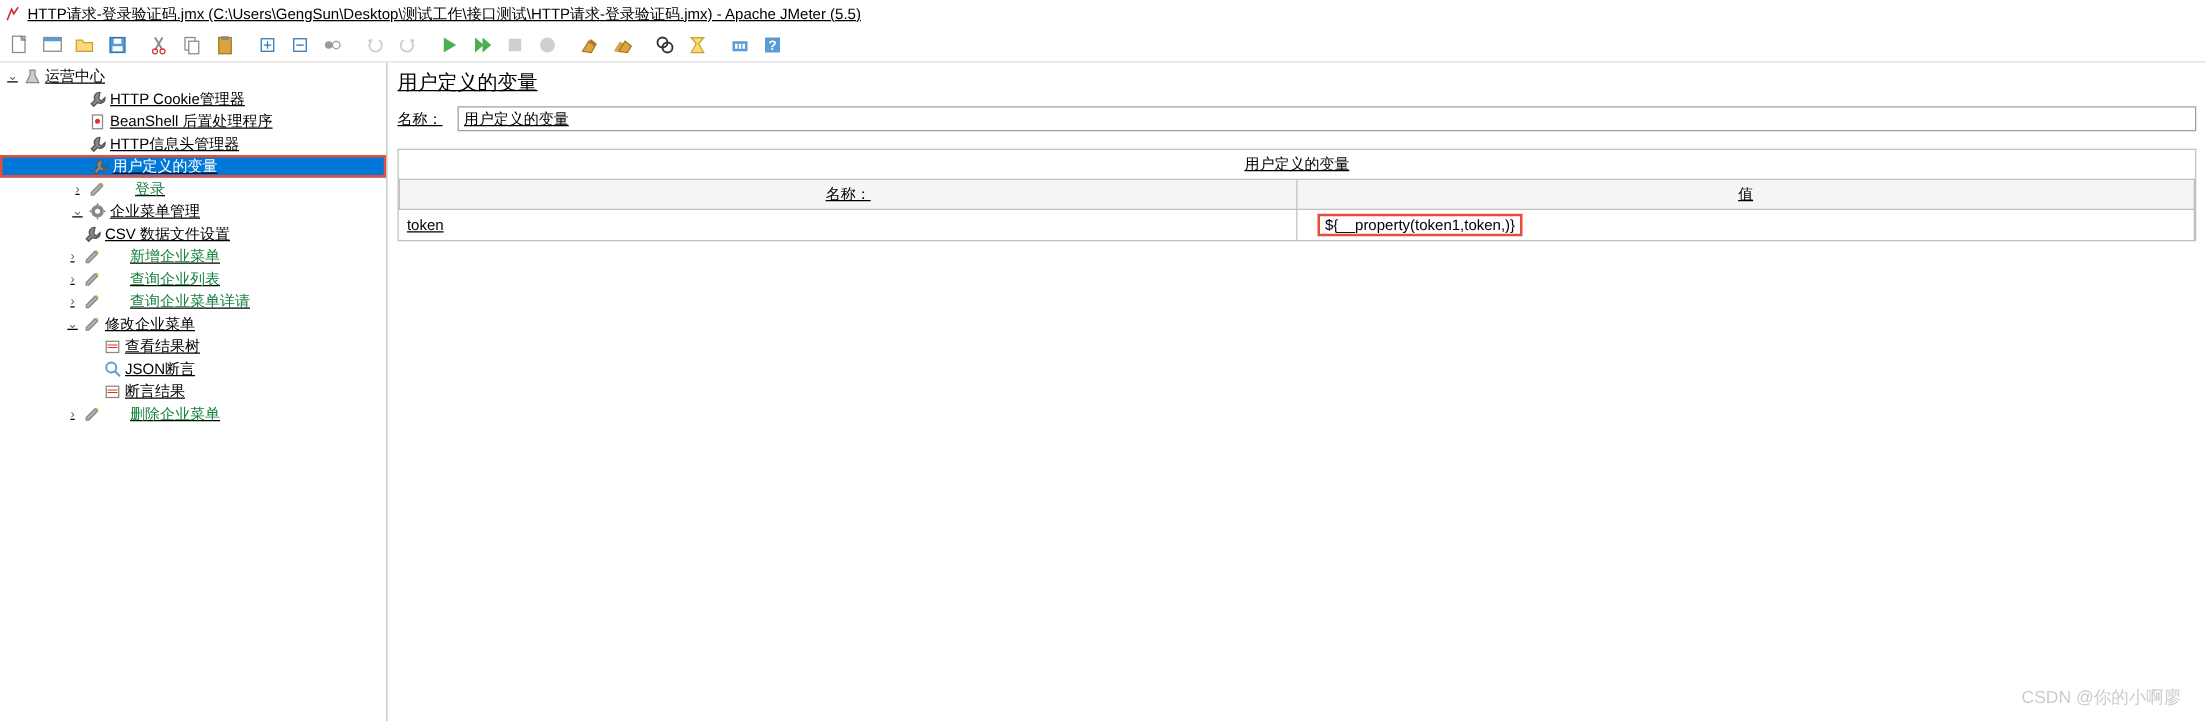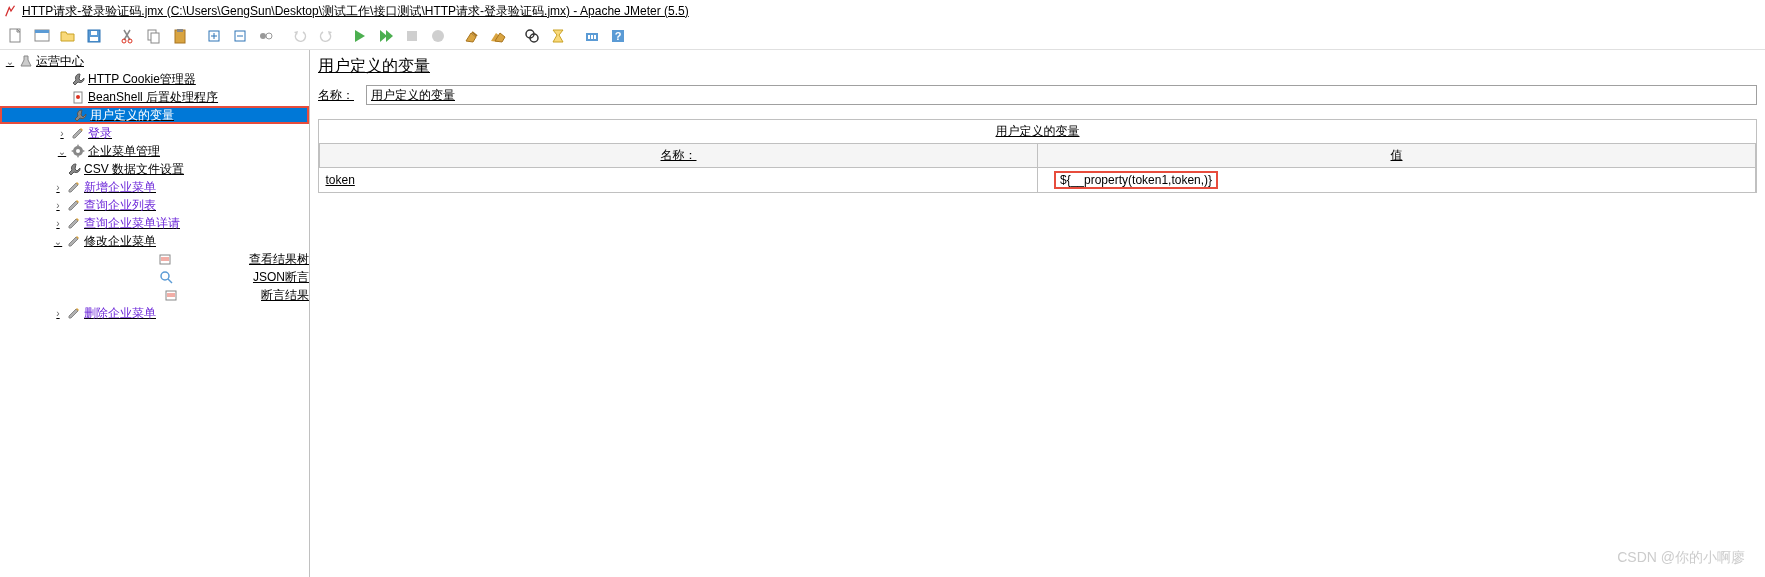--- a/index.html
+++ b/index.html
@@ -15,24 +15,24 @@
     .tool-btn.disabled { opacity: 0.4; }
     .tool-sep { width: 6px; }
     .main { flex: 1; display: flex; overflow: hidden; }
     .tree-panel { width: 310px; border-right: 1px solid #c0c0c0; overflow: auto; padding-top: 2px; }
     .tree-node { display: flex; align-items: center; height: 18px; padding-left: 4px; gap: 2px; white-space: nowrap; cursor: pointer; }
     .tree-node.selected { background: #0078d7; color: #fff; }
     .tree-node.highlighted { border: 2px solid #e74c3c; }
     .tree-caret { width: 12px; text-align: center; color: #666; font-size: 10px; }
     .tree-icon { width: 16px; height: 16px; display: flex; align-items: center; justify-content: center; }
     .tree-label { font-size: 12px; }
-    .tree-label.grey { color: #6d28d9; }
+    .tree-label.grey { color: #15803d; margin-left: 20px; }
     .indent-2 { padding-left: 56px; }
     .indent-3 { padding-left: 52px; }
-    .indent-4 { padding-left: 68px; justify-content: space-between; }
+    .indent-4 { padding-left: 68px; }
     .content-panel { flex: 1; display: flex; flex-direction: column; padding: 6px 8px; }
     .panel-title { font-size: 16px; font-weight: normal; margin-bottom: 8px; }
     .form-row { display: flex; align-items: center; margin-bottom: 6px; gap: 8px; }
     .form-label { width: 40px; text-align: left; }
     .form-input { flex: 1; height: 20px; border: 1px solid #a0a0a0; padding: 0 4px; font-size: 12px; }
     .sub-panel { border: 1px solid #c0c0c0; margin-top: 8px; }
     .sub-panel-title { text-align: center; padding: 3px 0; font-size: 12px; }
     .data-table { width: 100%; border-collapse: collapse; }
     .data-table th { font-weight: normal; border: 1px solid #c0c0c0; padding: 3px 6px; background: #f5f5f5; text-align: center; }
     .data-table td { border-right: 1px solid #c0c0c0; padding: 3px 6px; height: 18px; }
@@ -220,20 +220,29 @@
           <div class="tree-node indent-2">
             <span class="tree-caret"></span>
             <span class="tree-icon">
               <svg width="14" height="14">
                 <rect x="3" y="2" width="8" height="11" fill="#fff" stroke="#888"></rect>
                 <circle cx="7" cy="7" r="2" fill="#d32"></circle>
               </svg>
             </span>
             <span class="tree-label">BeanShell 后置处理程序</span>
           </div>
+          <div class="tree-node indent-2">
+            <span class="tree-caret"></span>
+            <span class="tree-icon">
+              <svg width="14" height="14">
+                <path d="M9 2 A4 4 0 0 0 5 8 L2 11 L4 13 L7 10 A4 4 0 0 0 13 6 L10 9 L8 7 Z" fill="#888" stroke="#555"></path>
+              </svg>
+            </span>
+            <span class="tree-label">HTTP信息头管理器</span>
+          </div>
           <div class="tree-node indent-2 selected highlighted">
             <span class="tree-caret"></span>
             <span class="tree-icon">
               <svg width="14" height="14">
                 <path d="M9 2 A4 4 0 0 0 5 8 L2 11 L4 13 L7 10 A4 4 0 0 0 13 6 L10 9 L8 7 Z" fill="#888" stroke="#555"></path>
               </svg>
             </span>
             <span class="tree-label">用户定义的变量</span>
           </div>
           <div class="tree-node indent-2">

